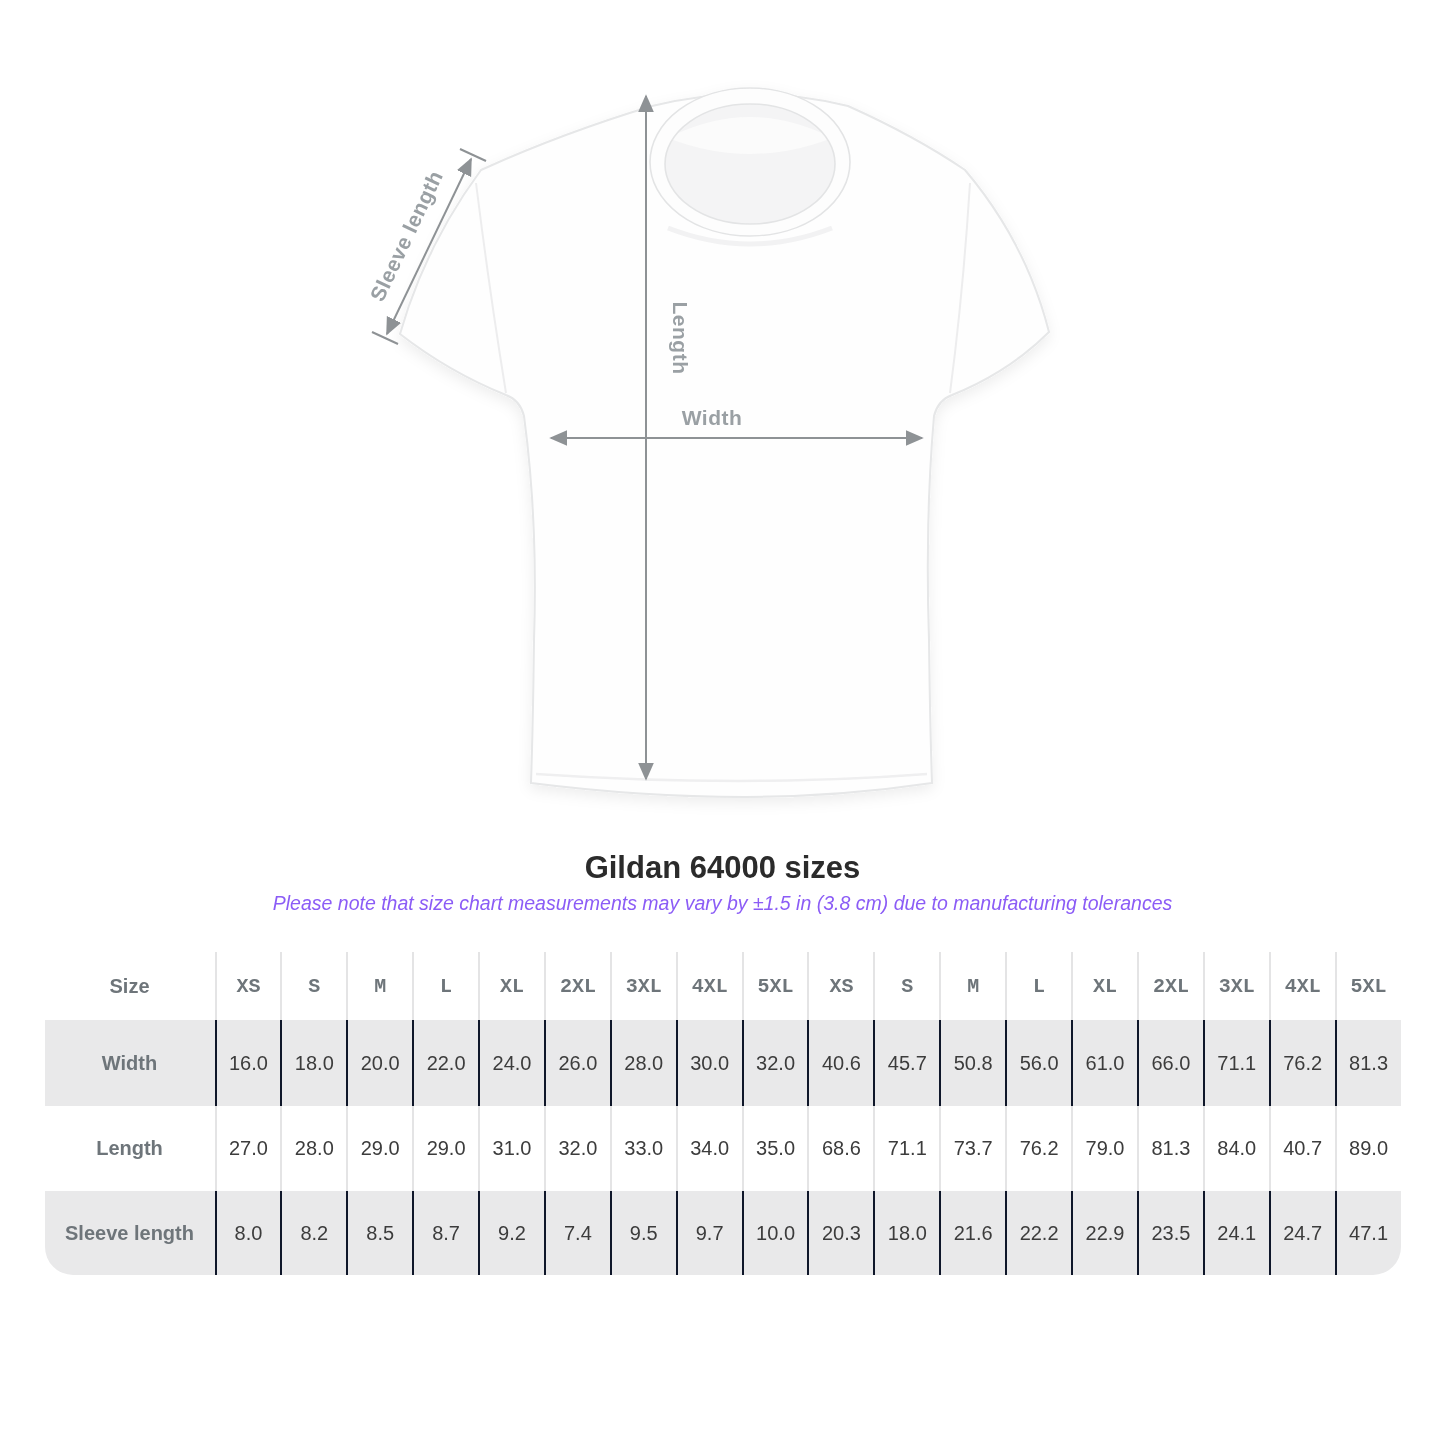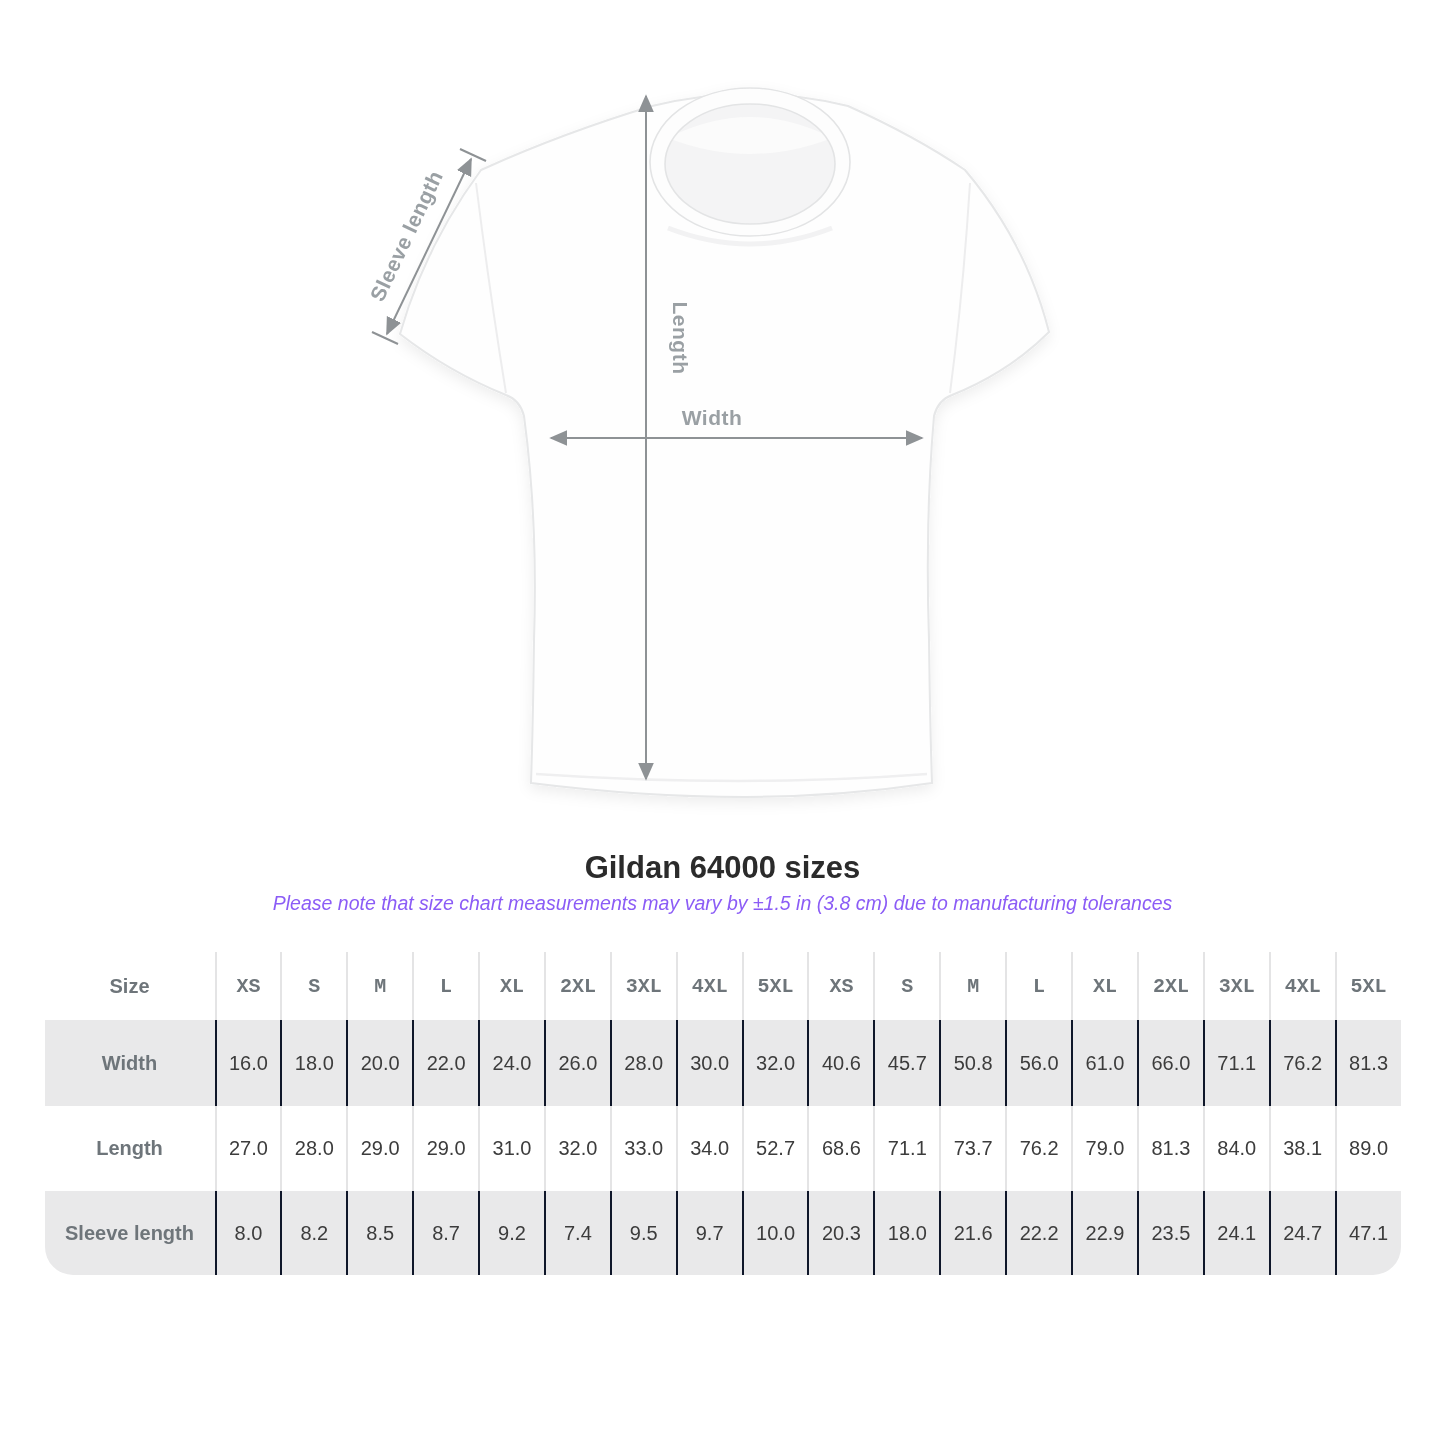--- a/index.html
+++ b/index.html
@@ -171,29 +171,29 @@
     <div class="label-cell">Length</div>
     <div class="cells">
         <div class="cell">27.0</div>
         <div class="cell">28.0</div>
         <div class="cell">29.0</div>
         <div class="cell">29.0</div>
         <div class="cell">31.0</div>
         <div class="cell">32.0</div>
         <div class="cell">33.0</div>
         <div class="cell">34.0</div>
-        <div class="cell">52.7</div>
+        <div class="cell">35.0</div>
         <div class="cell">68.6</div>
         <div class="cell">71.1</div>
         <div class="cell">73.7</div>
         <div class="cell">76.2</div>
         <div class="cell">79.0</div>
         <div class="cell">81.3</div>
         <div class="cell">84.0</div>
-        <div class="cell">38.1</div>
+        <div class="cell">40.7</div>
         <div class="cell">89.0</div>
       </div>
   </div>
 
   <div class="t-row gray h-sleeve">
     <div class="label-cell">Sleeve length</div>
     <div class="cells">
         <div class="cell">8.0</div>
         <div class="cell">8.2</div>
         <div class="cell">8.5</div>

